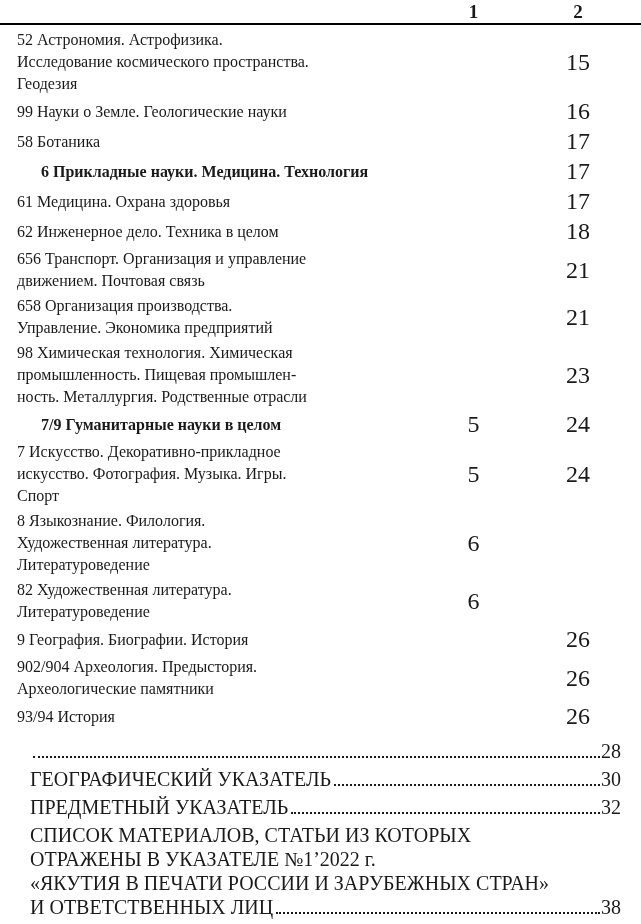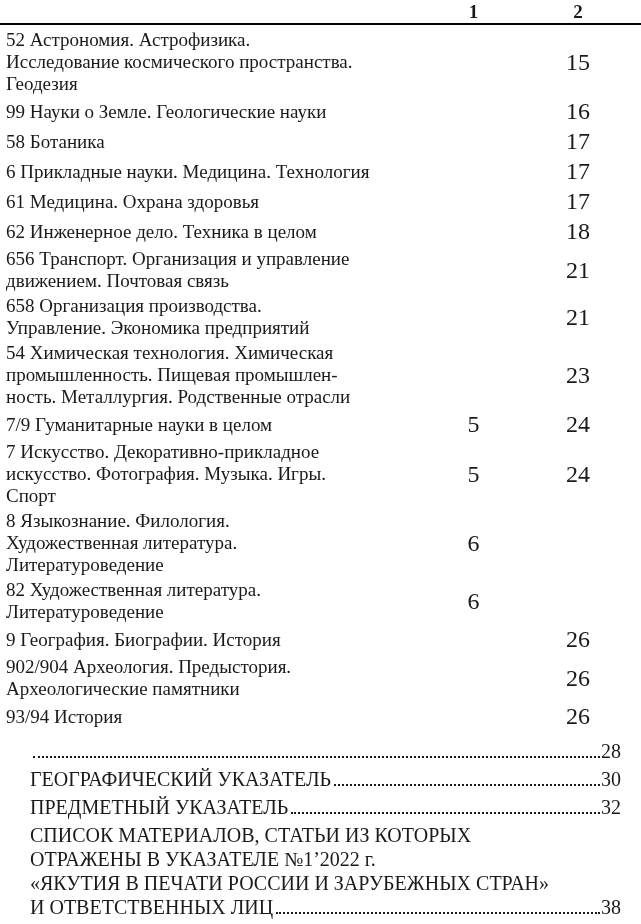--- a/index.html
+++ b/index.html
@@ -33,32 +33,32 @@
     border-top: 2.5px solid #000;
     margin: 2px 0 4px 0;
   }
   .row {
     display: grid;
     grid-template-columns: 446px 55px 1fr;
     align-items: center;
     margin: 0 0 3px 0;
   }
   .row .label {
-    font-size: 19px;
+    font-size: 16px;
     line-height: 22px;
     white-space: pre-line;
-    padding-left: 6px;
+    padding-left: 17px;
   }
   .row .num {
     font-size: 24px;
     text-align: center;
     align-self: center;
   }
   .row .num.c2 { padding-left: 14px; }
-  .row.bold .label { font-weight: normal; }
+  .row.bold .label { font-weight: bold; margin-left: 24px; }
   
   .toc {
     margin: 9px 20px 0 30px;
     font-size: 20px;
   }
   .toc-item { margin-bottom: 4px; }
   .toc-pre {
     white-space: pre-line;
     line-height: 24px;
   }
@@ -127,21 +127,21 @@
       <div class="num c1"></div>
       <div class="num c2">21</div>
     </div>
     <div class="row">
       <div class="label">658 Организация производства.
 Управление. Экономика предприятий</div>
       <div class="num c1"></div>
       <div class="num c2">21</div>
     </div>
     <div class="row">
-      <div class="label">54 Химическая технология. Химическая
+      <div class="label">98 Химическая технология. Химическая
 промышленность. Пищевая промышлен-
 ность. Металлургия. Родственные отрасли</div>
       <div class="num c1"></div>
       <div class="num c2">23</div>
     </div>
     <div class="row bold">
       <div class="label">7/9 Гуманитарные науки в целом</div>
       <div class="num c1">5</div>
       <div class="num c2">24</div>
     </div>

